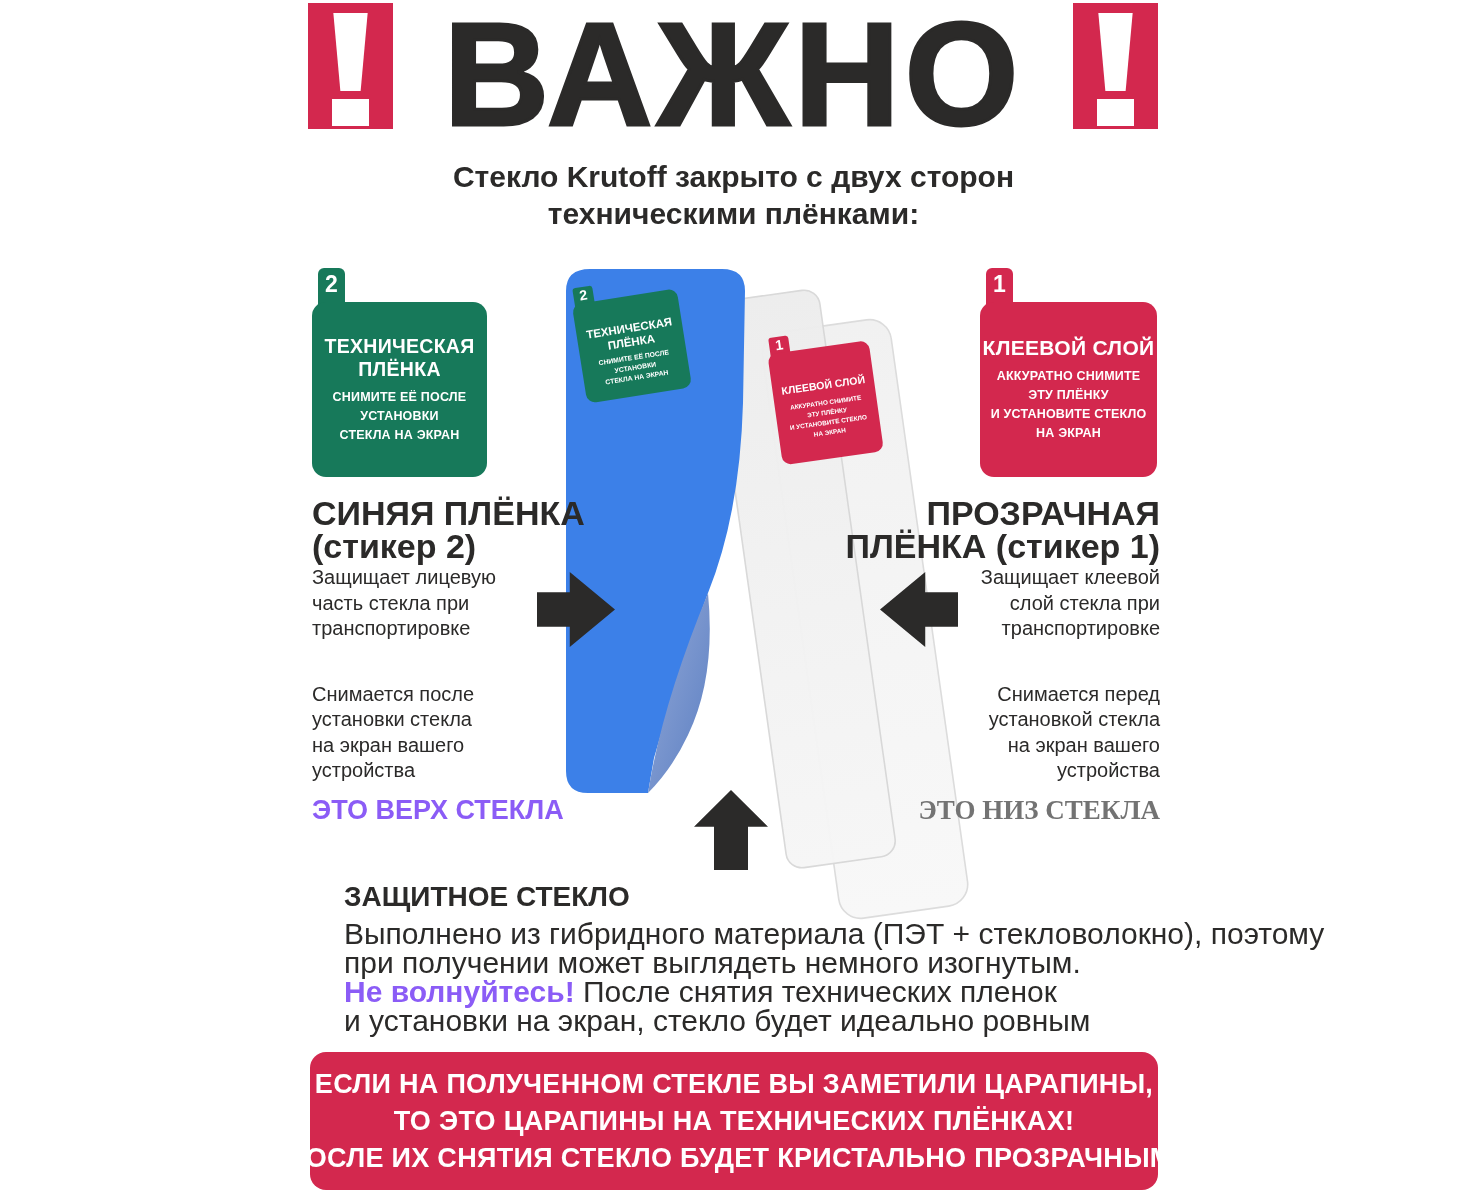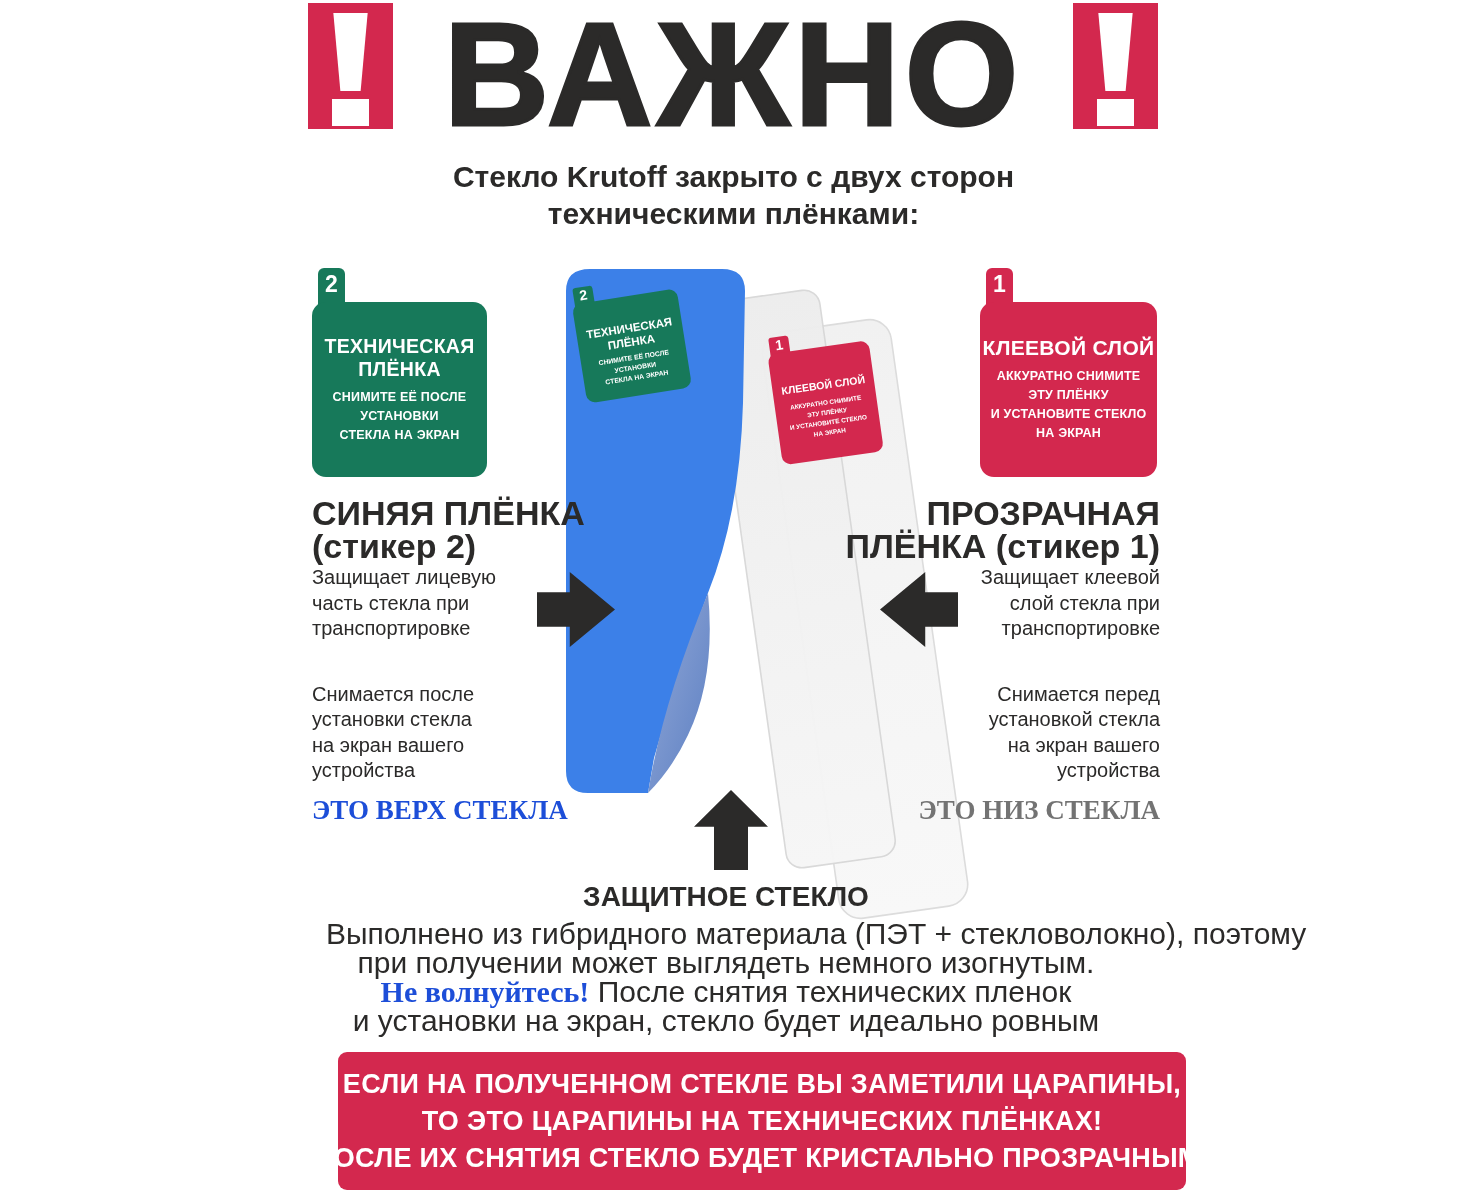--- a/index.html
+++ b/index.html
@@ -40,32 +40,32 @@
 
   
   .col{position:absolute;top:497px;}
   .col .h{font-size:34px;font-weight:bold;line-height:33px;white-space:nowrap;}
   .col .b{font-size:20px;line-height:25.5px;white-space:nowrap;}
   .col .sp{height:15px;}
   .col .sp2{height:40px;}
   .col .hl{font-size:27px;font-weight:bold;line-height:30px;margin-top:11px;white-space:nowrap;}
   .col-left{left:312px;text-align:left;}
   .col-right{right:307px;text-align:right;}
-  .green-t{color:#1d4ed8;font-family:Liberation Serif, serif;}
+  .green-t{color:#8b5cf6;}
   .red-t{color:#737373;font-family:Liberation Serif, serif;}
 
   
-  .glass-sec{position:absolute;left:326px;top:882px;width:800px;text-align:center;}
+  .glass-sec{position:absolute;left:344px;top:882px;width:800px;}
   .glass-sec .h{font-size:28px;font-weight:bold;line-height:30px;}
   .glass-sec .p{margin-top:7px;font-size:30px;line-height:29px;}
   .glass-sec .p div{white-space:nowrap;}
 
   
-  .banner{position:absolute;left:310px;top:1052px;width:848px;height:138px;border-radius:9px;background:#D3284E;
-          display:flex;flex-direction:column;align-items:center;justify-content:center;margin-left:28px;}
+  .banner{position:absolute;left:310px;top:1052px;width:848px;height:138px;border-radius:16px;background:#D3284E;
+          display:flex;flex-direction:column;align-items:center;justify-content:center;}
   .banner div{color:#fff;font-size:27px;font-weight:bold;line-height:37px;letter-spacing:.3px;white-space:nowrap;}
 
   
   .illus{position:absolute;left:530px;top:253px;}
   svg{font-family:"Liberation Sans",sans-serif;}
   .svg-white{fill:#ffffff;font-weight:bold;}
 </style>
 </head>
 <body>
 

